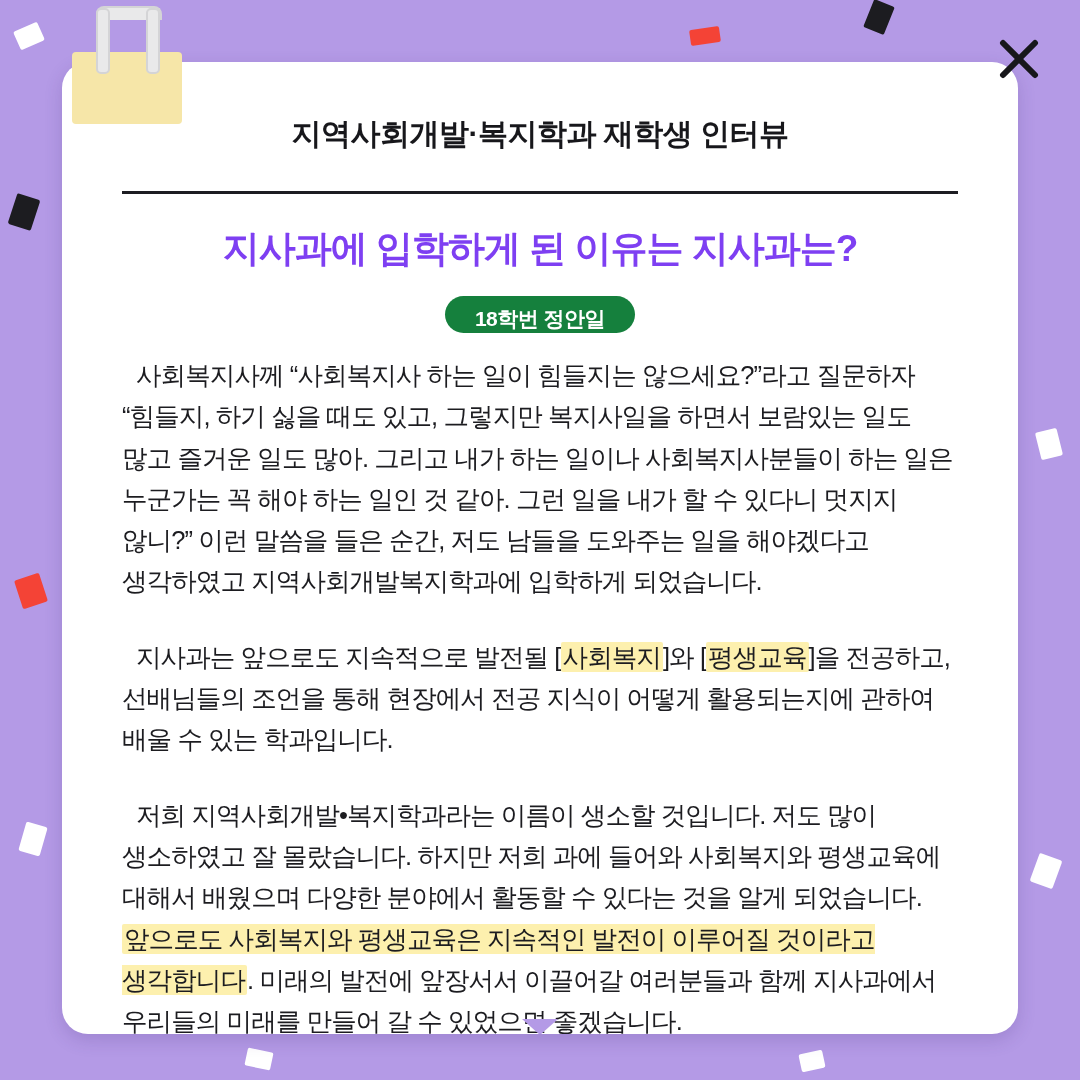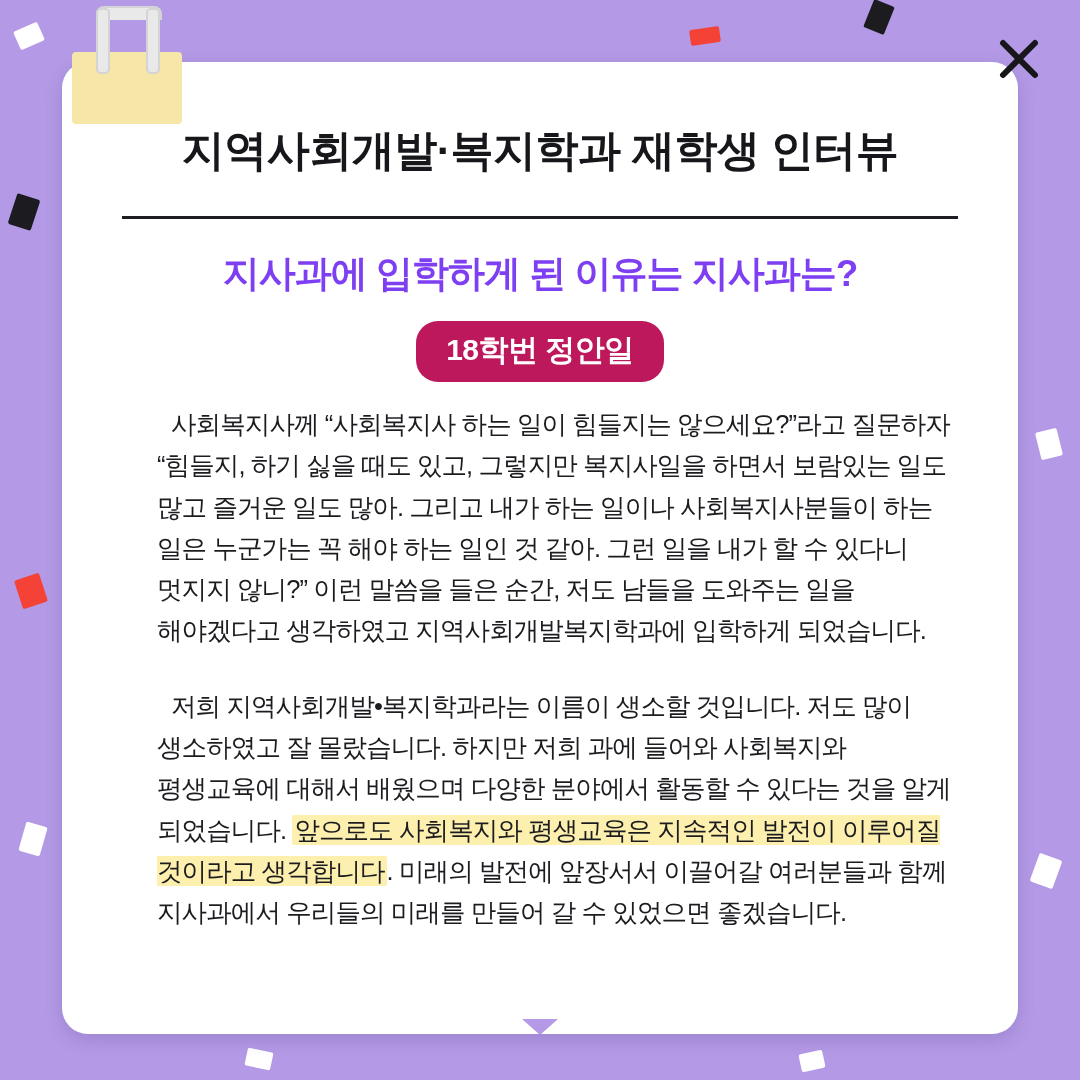--- a/index.html
+++ b/index.html
@@ -96,24 +96,24 @@
     position: absolute;
     left: 0;
     top: 0;
     width: 100%;
     height: 100%;
     padding: 0 60px;
     box-sizing: border-box;
   }
 
   .title {
-    margin: 8px;
+    margin: 0;
     padding-top: 52px;
     text-align: center;
-    font-size: 43px;
+    font-size: 30px;
     font-weight: bold;
     letter-spacing: -0.5px;
     color: #17171b;
   }
 
   .divider {
     margin: 36px 0 0 0;
     height: 3px;
     background: #1d1d22;
   }
@@ -127,37 +127,36 @@
     color: #7e3ff2;
     letter-spacing: -1px;
   }
 
   .badge-row {
     text-align: center;
     padding-top: 22px;
   }
   .badge {
     display: inline-block;
-    background: #be185d;
+    background: #15803d;
     color: #ffffff;
     font-weight: bold;
-    font-size: 30px;
+    font-size: 21px;
     border-radius: 22px;
-    padding: 9px 30px 11px 30px;
+    padding: 9px 30px 0 30px;
     letter-spacing: -0.5px;
   }
 
   .body-text {
     padding-top: 22px;
     font-size: 25.5px;
     line-height: 1.62;
     color: #1c1c20;
     letter-spacing: -0.9px;
     word-break: keep-all;
-    margin-left: 35px;
   }
   .para {
     margin: 0 0 34px 0;
     text-indent: 14px;
   }
   .para:last-child { margin-bottom: 0; }
 
   .hl {
     background: #fdf0ae;
     padding: 1px 2px;
@@ -195,20 +194,21 @@
   <div class="card">
     <div class="card-inner">
       <h1 class="title">지역사회개발·복지학과 재학생 인터뷰</h1>
       <div class="divider"></div>
       <h2 class="question">지사과에 입학하게 된 이유는 지사과는?</h2>
       <div class="badge-row">
         <span class="badge">18학번 정안일</span>
       </div>
       <div class="body-text" id="body-text">
           <p class="para"><span>사회복지사께 “사회복지사 하는 일이 힘들지는 않으세요?”라고 질문하자 “힘들지, 하기 싫을 때도 있고, 그렇지만 복지사일을 하면서 보람있는 일도 많고 즐거운 일도 많아. 그리고 내가 하는 일이나 사회복지사분들이 하는 일은 누군가는 꼭 해야 하는 일인 것 같아. 그런 일을 내가 할 수 있다니 멋지지 않니?” 이런 말씀을 들은 순간, 저도 남들을 도와주는 일을 해야겠다고 생각하였고 지역사회개발복지학과에 입학하게 되었습니다.</span></p>
+          <p class="para"><span>지사과는 앞으로도 지속적으로 발전될 [</span><span class="hl">사회복지</span><span>]와 [</span><span class="hl">평생교육</span><span>]을 전공하고, 선배님들의 조언을 통해 현장에서 전공 지식이 어떻게 활용되는지에 관하여 배울 수 있는 학과입니다.</span></p>
           <p class="para"><span>저희 지역사회개발•복지학과라는 이름이 생소할 것입니다. 저도 많이 생소하였고 잘 몰랐습니다. 하지만 저희 과에 들어와 사회복지와 평생교육에 대해서 배웠으며 다양한 분야에서  활동할 수 있다는 것을 알게 되었습니다. </span><span class="hl">앞으로도 사회복지와 평생교육은 지속적인 발전이 이루어질 것이라고 생각합니다</span><span>. 미래의 발전에 앞장서서 이끌어갈 여러분들과 함께 지사과에서 우리들의 미래를 만들어 갈 수 있었으면 좋겠습니다.</span></p>
         </div>
     </div>
     <div class="fold"></div>
   </div>
 
   <div class="clip-wrap">
     <div class="clip-body"></div>
     <div class="clip-wire-top"></div>
     <div class="clip-wire-l"></div>

